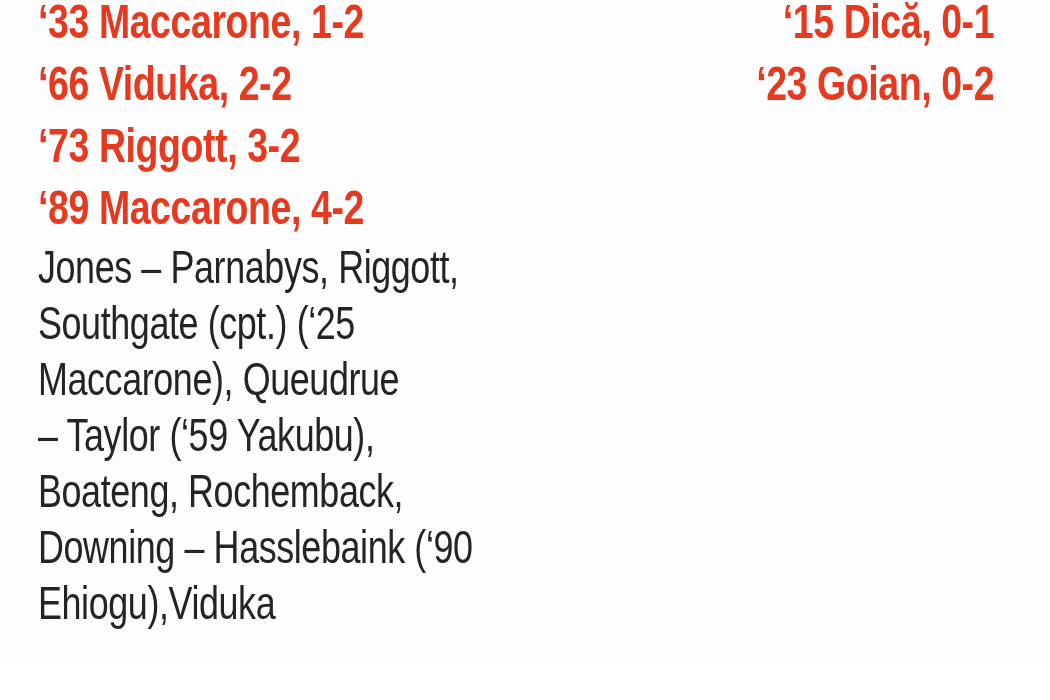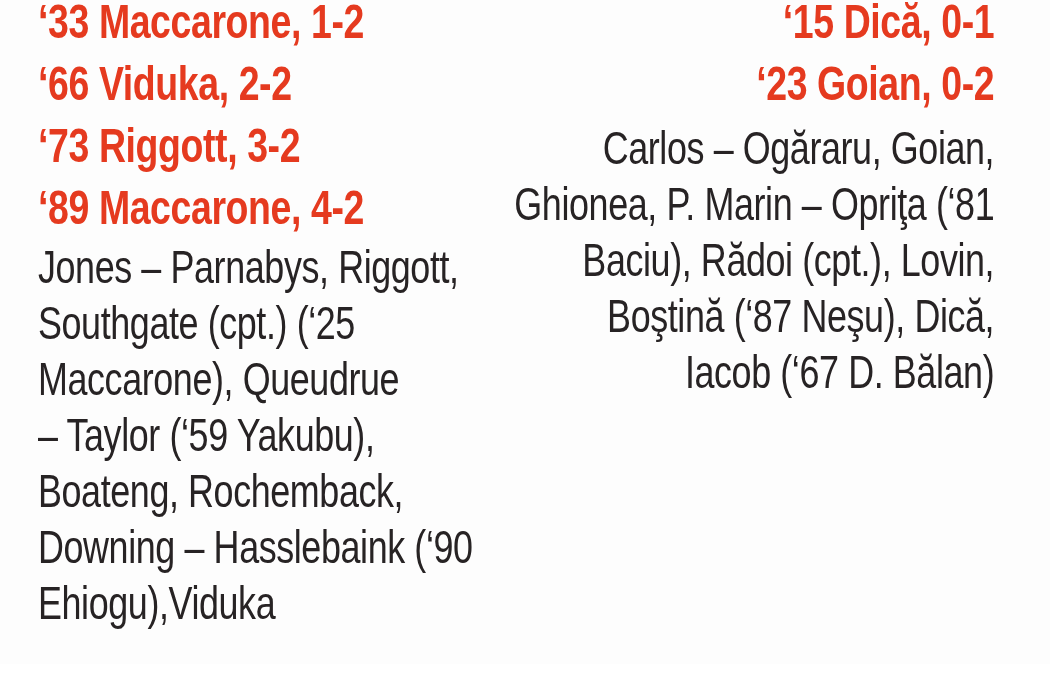--- a/index.html
+++ b/index.html
@@ -77,24 +77,17 @@
       <div class="lineup-line">Downing – Hasslebaink (‘90</div>
       <div class="lineup-line">Ehiogu),Viduka</div>
     </div>
   </div>
 
   <div class="col col-right">
     <div class="goals">
       <div class="goal-line">‘15 Dică, 0-1</div>
       <div class="goal-line">‘23 Goian, 0-2</div>
     </div>
-    <div class="lineup">
-      <div class="lineup-line">Carlos – Ogăraru, Goian,</div>
-      <div class="lineup-line">Ghionea, P. Marin – Opriţa (‘81</div>
-      <div class="lineup-line">Baciu), Rădoi (cpt.), Lovin,</div>
-      <div class="lineup-line">Boştină (‘87 Neşu), Dică,</div>
-      <div class="lineup-line">Iacob (‘67 D. Bălan)</div>
-    </div>
   </div>
 
   <div class="rule"></div>
 
 </div>
 
 </body></html>

